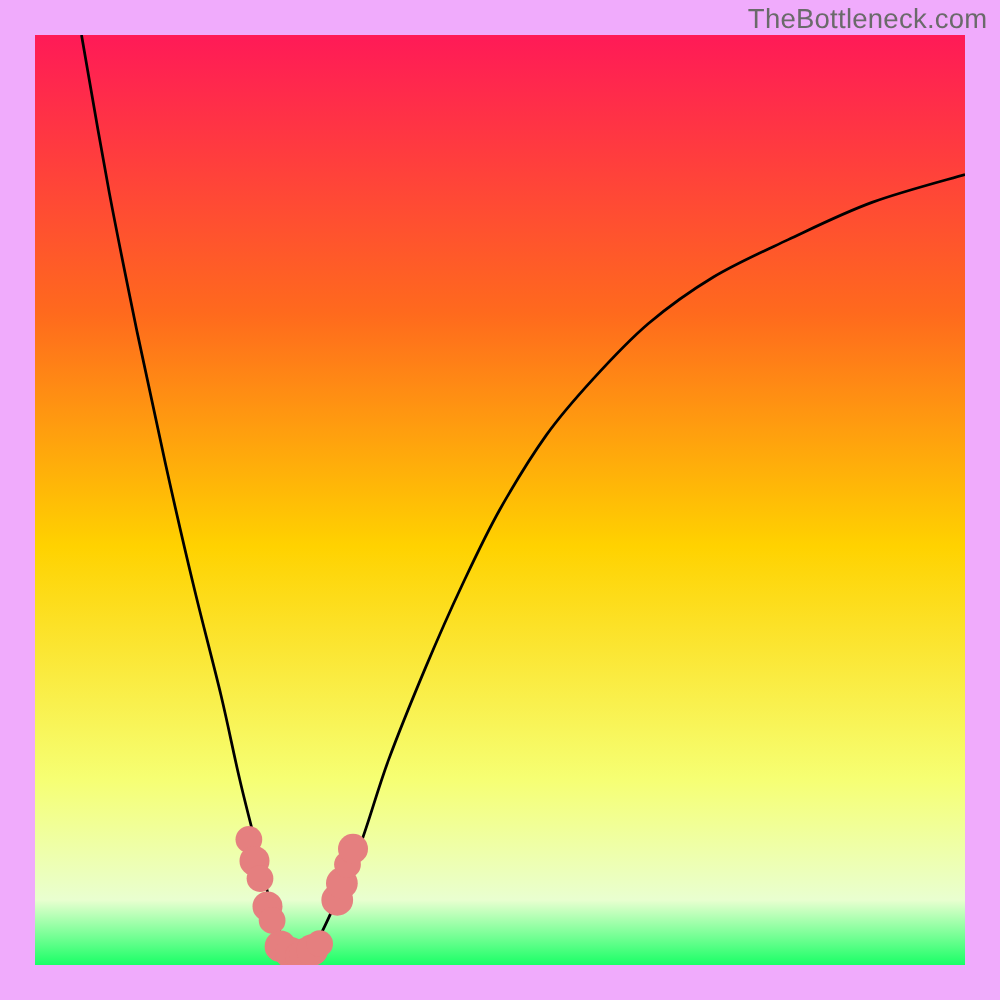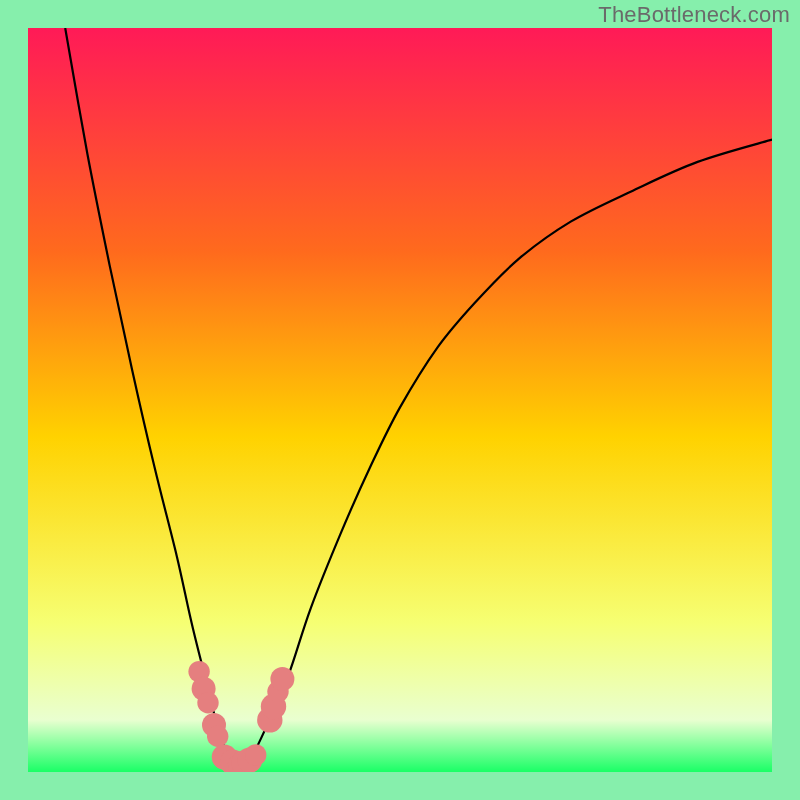--- a/index.html
+++ b/index.html
@@ -8,21 +8,21 @@
     width: 800px;
     height: 800px;
     background: #000;
     font-family: Arial, Helvetica, sans-serif;
     overflow: hidden;
   }
   .frame {
     position: relative;
     width: 800px;
     height: 800px;
-    background: #86efac;
+    background: #f0abfc;
   }
   .watermark {
     position: absolute;
     top: 2px;
     right: 10px;
     color: #6a6a6a;
     font-size: 22px;
     font-weight: 500;
     letter-spacing: 0.2px;
     z-index: 5;

